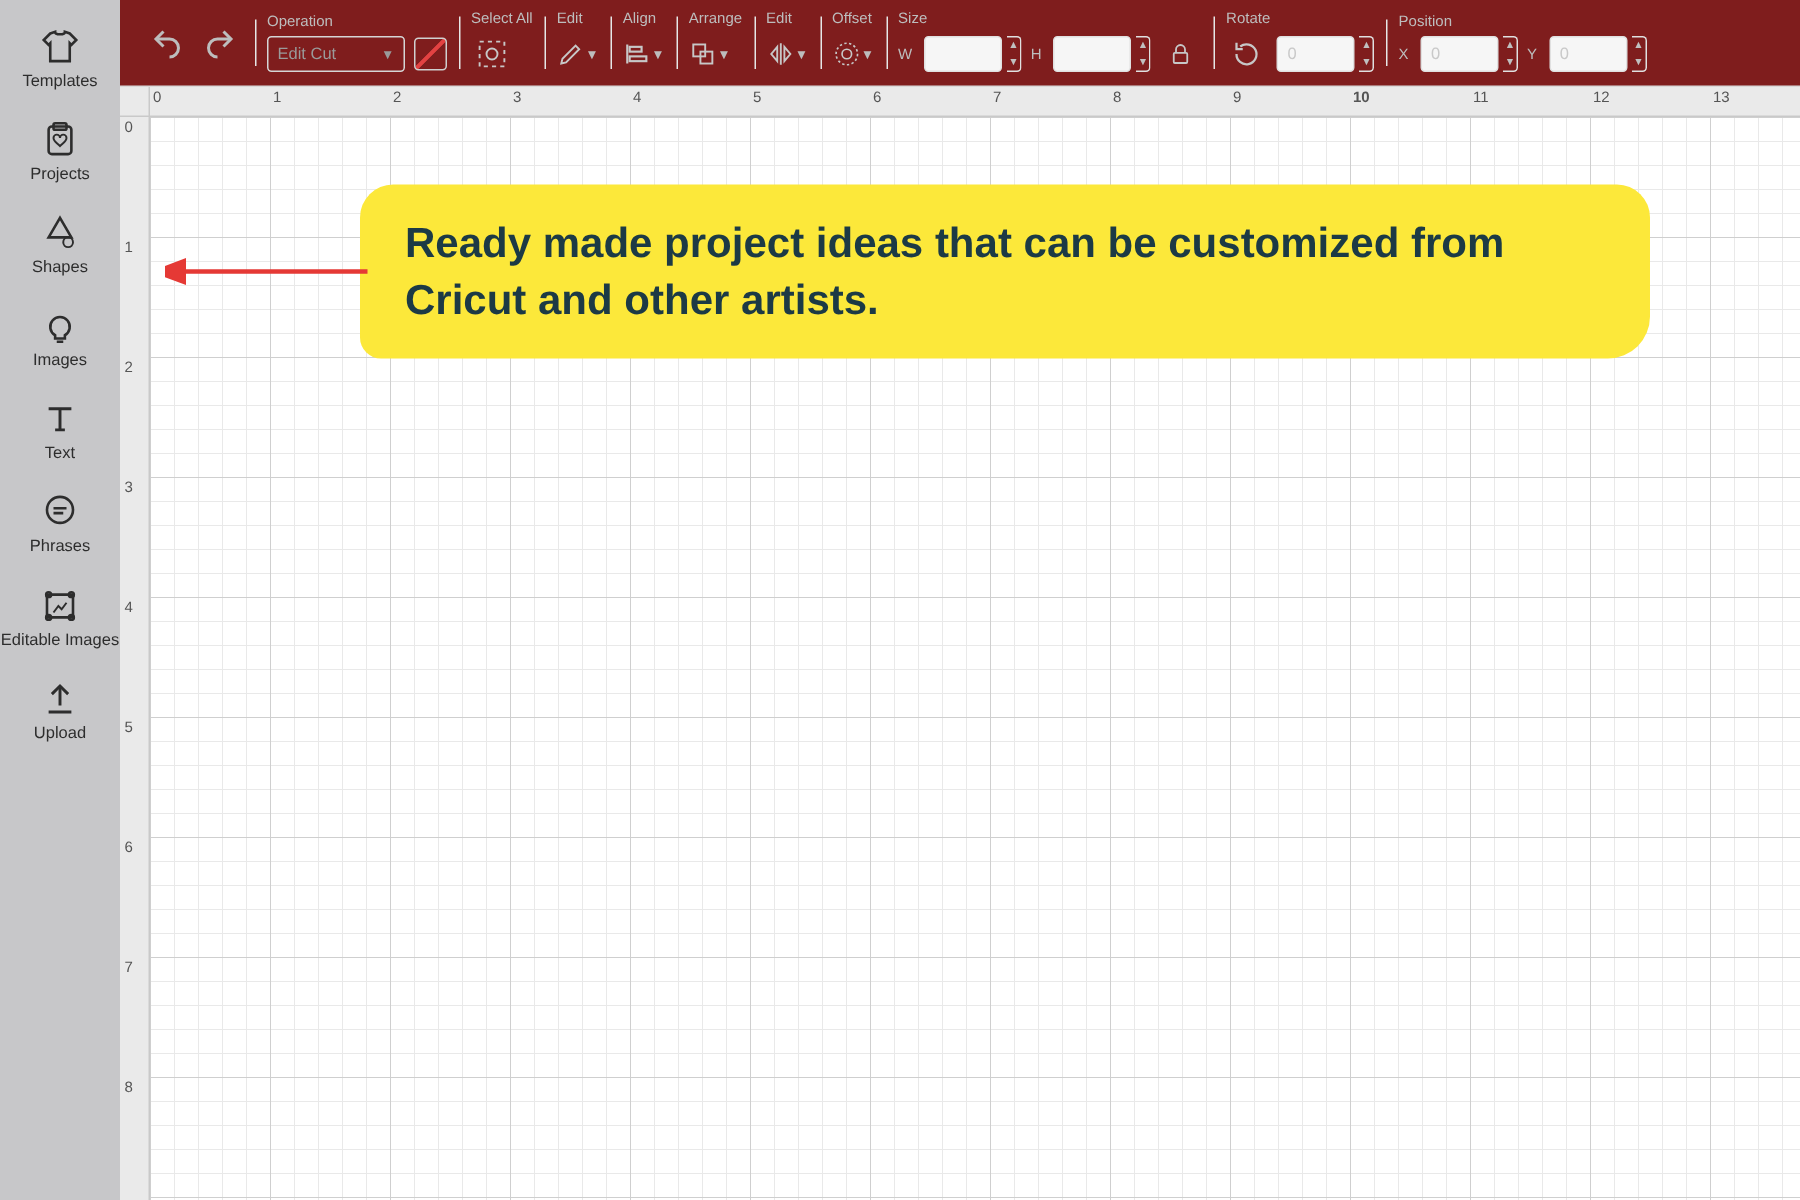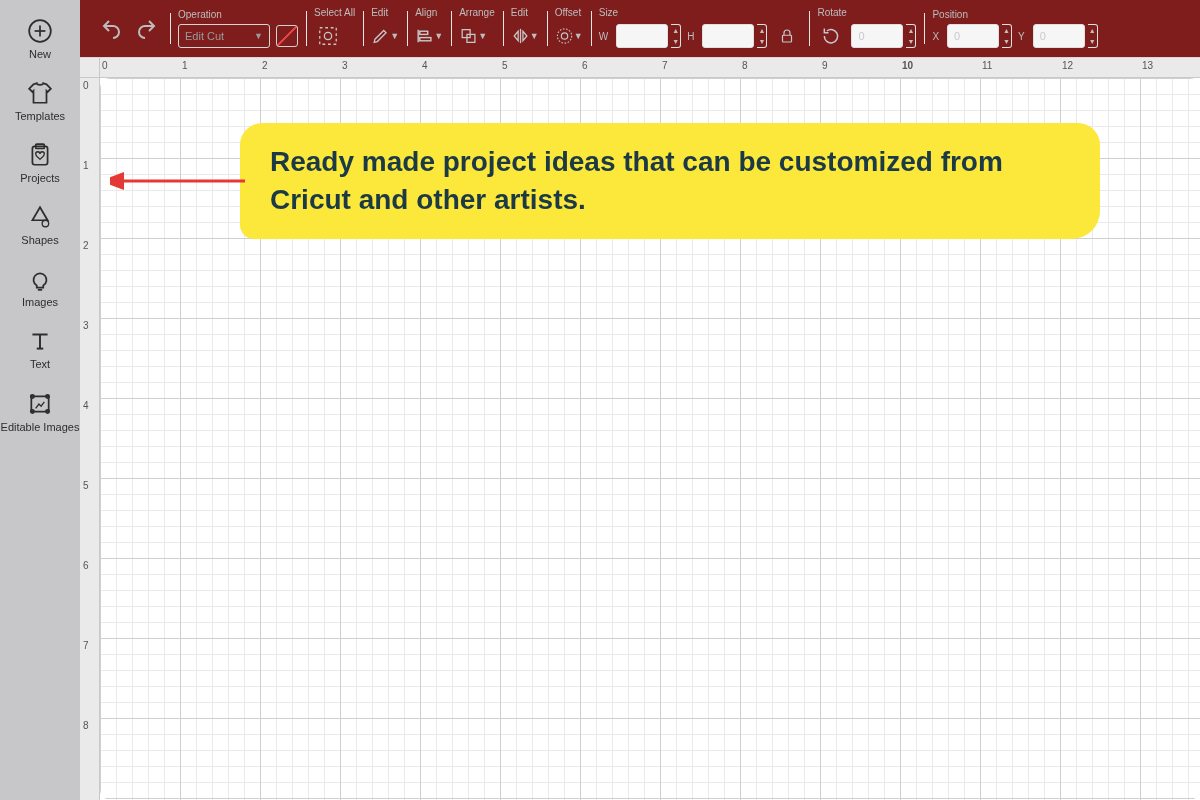--- a/index.html
+++ b/index.html
@@ -35,43 +35,34 @@
   .ruler-h .tick { top:2px; transform:translateX(2px);}
   .ruler-v .tick { left:3px; transform:translateY(2px);}
   .canvas { position:absolute; left:20px; top:20px; right:0; bottom:0;
     background-image:
       linear-gradient(to right, #cfcfcf 1px, transparent 1px),
       linear-gradient(to bottom, #cfcfcf 1px, transparent 1px),
       linear-gradient(to right, #e9e9e9 1px, transparent 1px),
       linear-gradient(to bottom, #e9e9e9 1px, transparent 1px);
     background-size: 80px 80px, 80px 80px, 16px 16px, 16px 16px;
     background-color: #fff;
-    border-radius: 10px;
   }
   
   .callout { position:absolute; left:140px; top:45px; z-index:5; display:flex; align-items:flex-start; }
   .arrow { position:absolute; left:-130px; top:28px; }
   .bubble { background:#fce83a; color:#1c3a45; font-weight:800; font-size:28px; line-height:1.35; padding: 20px 30px; border-radius: 22px 22px 28px 14px; max-width: 860px; font-family: Arial, sans-serif;}
 </style>
 </head>
 <body>
 
 <div class="app">
 
   <div class="sidebar">
     <div class="side-item">
       <svg viewBox="0 0 24 24" fill="none" stroke="#2d2d2d" stroke-width="1.6">
-          <circle cx="12" cy="12" r="10"></circle>
-          <line x1="12" y1="7" x2="12" y2="17"></line>
-          <line x1="7" y1="12" x2="17" y2="12"></line>
-        </svg>
-      <div class="side-label">New</div>
-    </div>
-    <div class="side-item">
-      <svg viewBox="0 0 24 24" fill="none" stroke="#2d2d2d" stroke-width="1.6">
           <path d="M6 4 L9 3 C9 5 15 5 15 3 L18 4 L22 8 L19 11 L18 10 L18 21 L6 21 L6 10 L5 11 L2 8 Z"></path>
         </svg>
       <div class="side-label">Templates</div>
     </div>
     <div class="side-item">
       <svg viewBox="0 0 24 24" fill="none" stroke="#2d2d2d" stroke-width="1.6">
           <rect x="5" y="4" width="14" height="17" rx="2"></rect>
           <rect x="8" y="2" width="8" height="4" rx="1"></rect>
           <path d="M12 16 C10 14 8 13 8 11 a2 2 0 0 1 4 0 a2 2 0 0 1 4 0 c0 2 -2 3 -4 5z" stroke-width="1.2"></path>
         </svg>
@@ -91,31 +82,47 @@
         </svg>
       <div class="side-label">Images</div>
     </div>
     <div class="side-item">
       <svg viewBox="0 0 24 24" fill="none" stroke="#2d2d2d" stroke-width="1.8">
           <line x1="5" y1="6" x2="19" y2="6"></line>
           <line x1="12" y1="6" x2="12" y2="19"></line>
           <line x1="9" y1="19" x2="15" y2="19"></line>
         </svg>
       <div class="side-label">Text</div>
+    </div>
+    <div class="side-item">
+      <svg viewBox="0 0 24 24" fill="none" stroke="#2d2d2d" stroke-width="1.6">
+          <circle cx="12" cy="11" r="8"></circle>
+          <line x1="8" y1="10" x2="16" y2="10"></line>
+          <line x1="8" y1="13" x2="14" y2="13"></line>
+        </svg>
+      <div class="side-label">Phrases</div>
     </div>
     <div class="side-item">
       <svg viewBox="0 0 24 24" fill="none" stroke="#2d2d2d" stroke-width="1.6">
           <rect x="4" y="5" width="16" height="14" rx="1"></rect>
           <circle cx="5" cy="5" r="1.5"></circle>
           <circle cx="19" cy="5" r="1.5"></circle>
           <circle cx="5" cy="19" r="1.5"></circle>
           <circle cx="19" cy="19" r="1.5"></circle>
           <path d="M8 16 l3 -4 l2 2 l3 -4" stroke-width="1.2"></path>
         </svg>
       <div class="side-label">Editable Images</div>
+    </div>
+    <div class="side-item">
+      <svg viewBox="0 0 24 24" fill="none" stroke="#2d2d2d" stroke-width="1.8">
+          <line x1="12" y1="4" x2="12" y2="16"></line>
+          <polyline points="7,9 12,4 17,9"></polyline>
+          <line x1="5" y1="20" x2="19" y2="20"></line>
+        </svg>
+      <div class="side-label">Upload</div>
     </div>
   </div>
 
   <div class="main">
 
     <div class="toolbar">
       <div class="tool-group" style="flex-direction:row; align-items:center;">
         <div class="hist-btn">
           <svg width="24" height="24" viewBox="0 0 24 24" fill="none" stroke="#bdbdbd" stroke-width="2">
               <path d="M9 14 L4 9 L9 4"></path>

